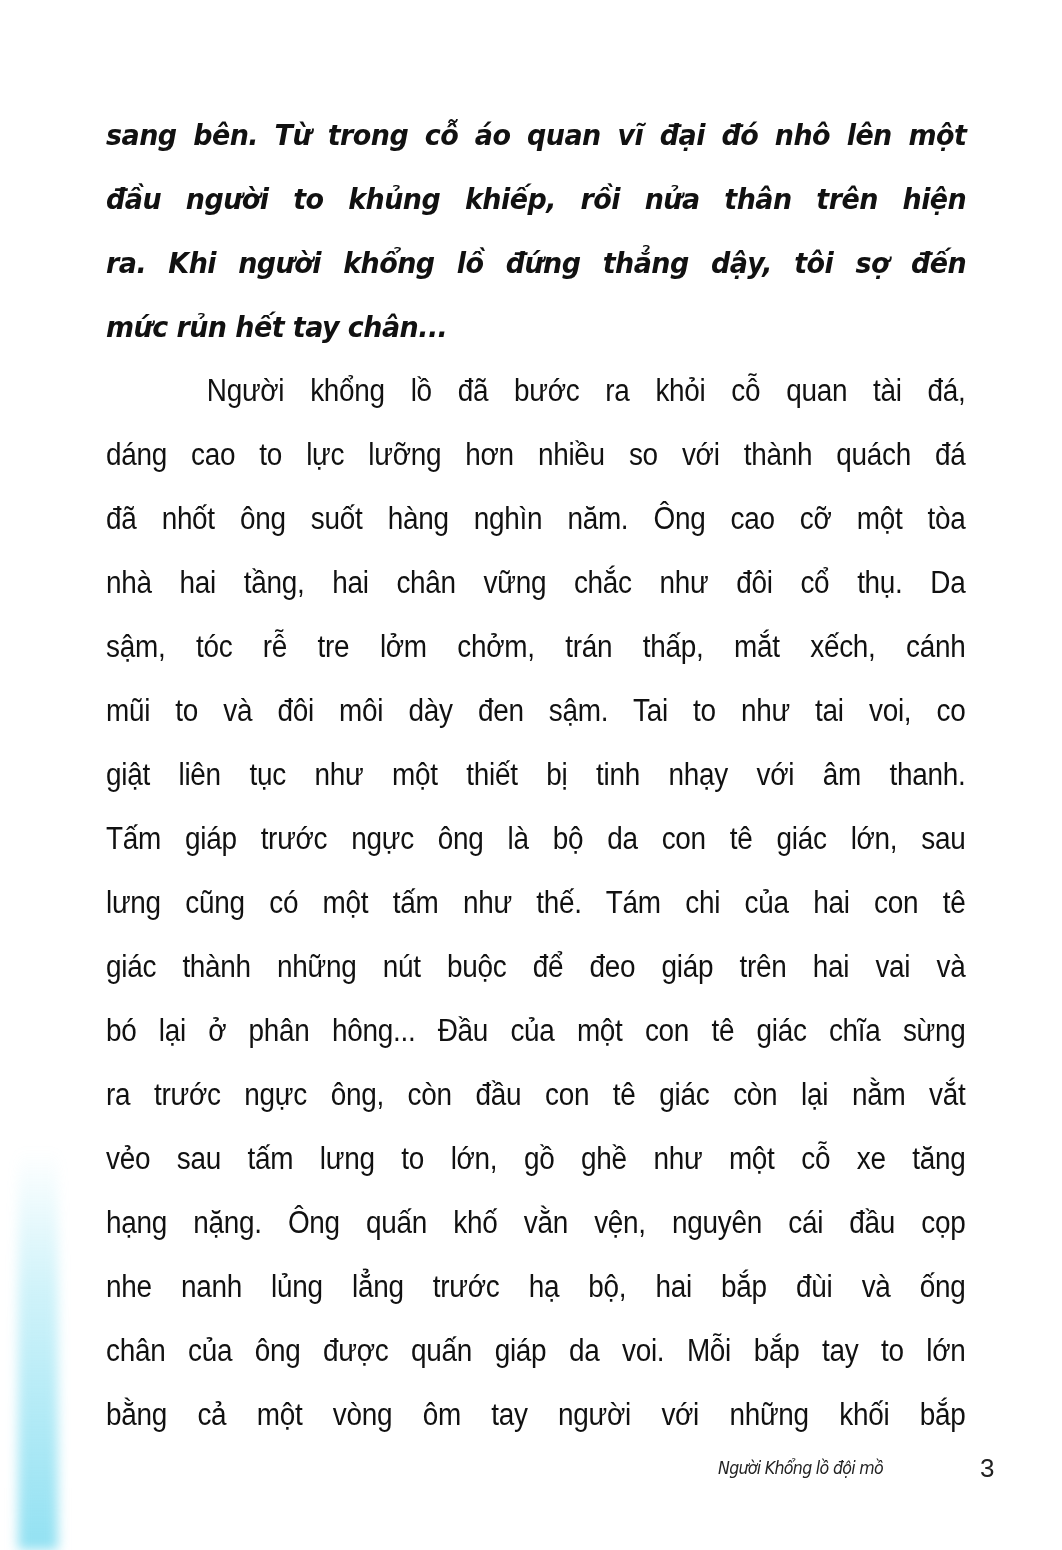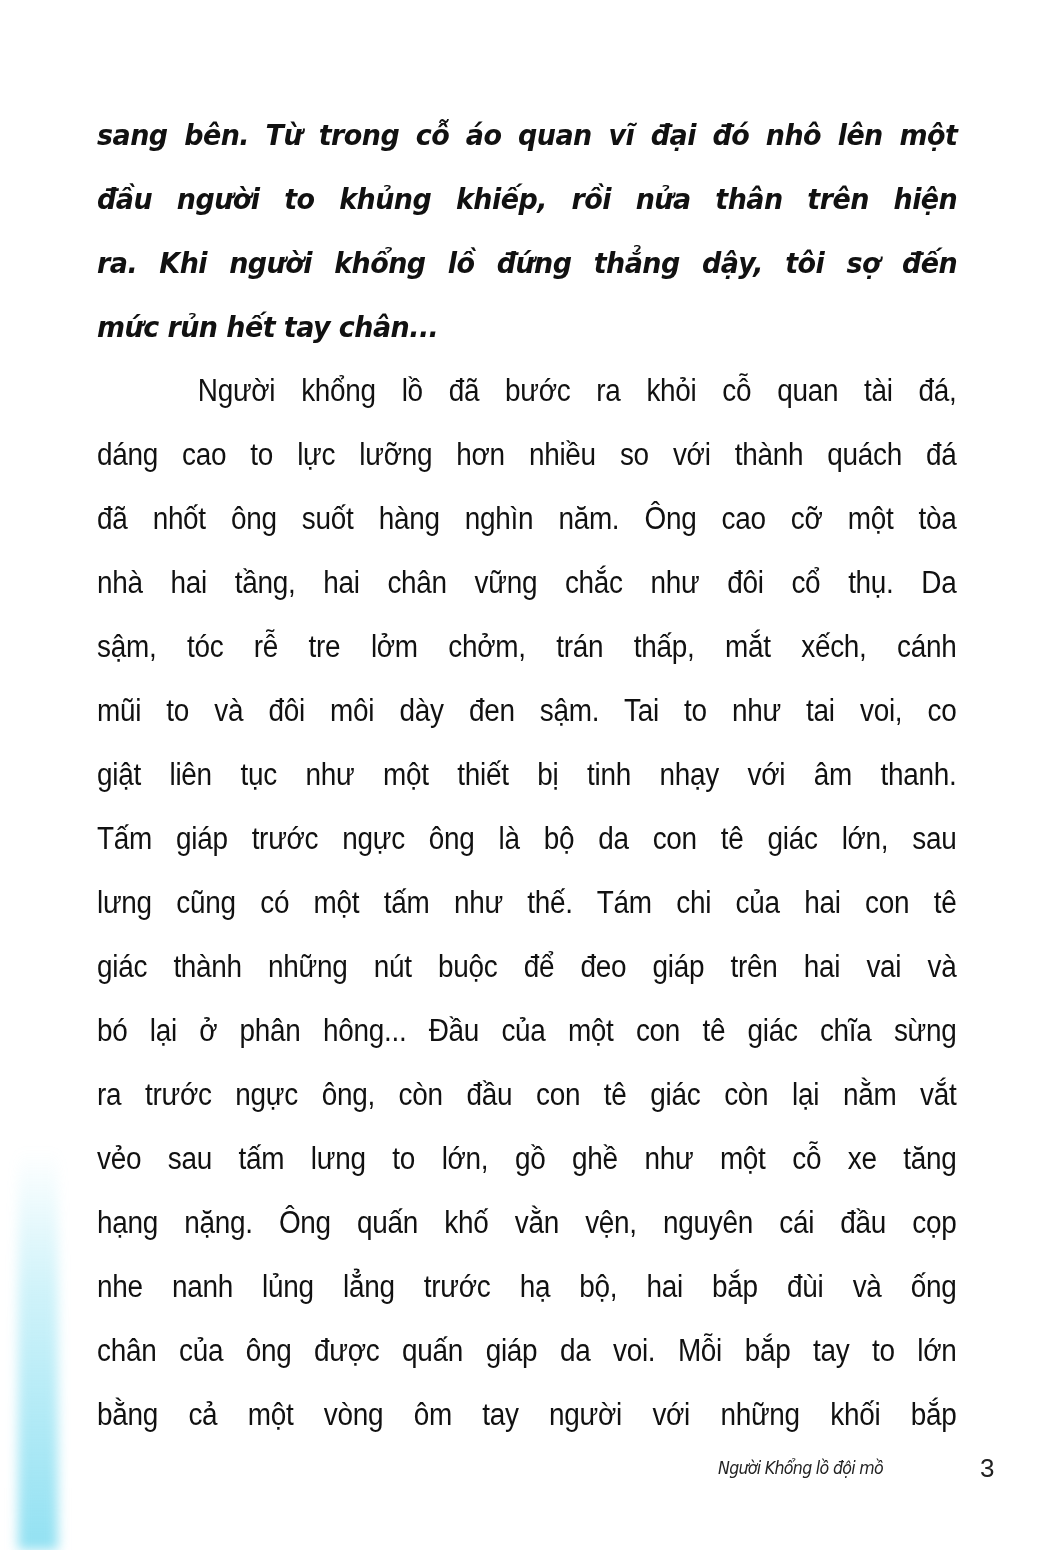--- a/index.html
+++ b/index.html
@@ -18,21 +18,21 @@
       position: absolute;
       left: 18px;
       top: 1150px;
       width: 40px;
       height: 400px;
       background: linear-gradient(to bottom, rgba(120,220,240,0) 0%, rgba(120,220,240,0.35) 35%, rgba(110,215,238,0.75) 100%);
       filter: blur(6px);
     }
     .page {
       position: absolute;
-      left: 97px;
+      left: 106px;
       top: 103px;
       width: 860px;
     }
     .line {
       display: block;
       height: 64px;
       line-height: 64px;
       white-space: nowrap;
       text-align: justify;
       text-align-last: justify;

